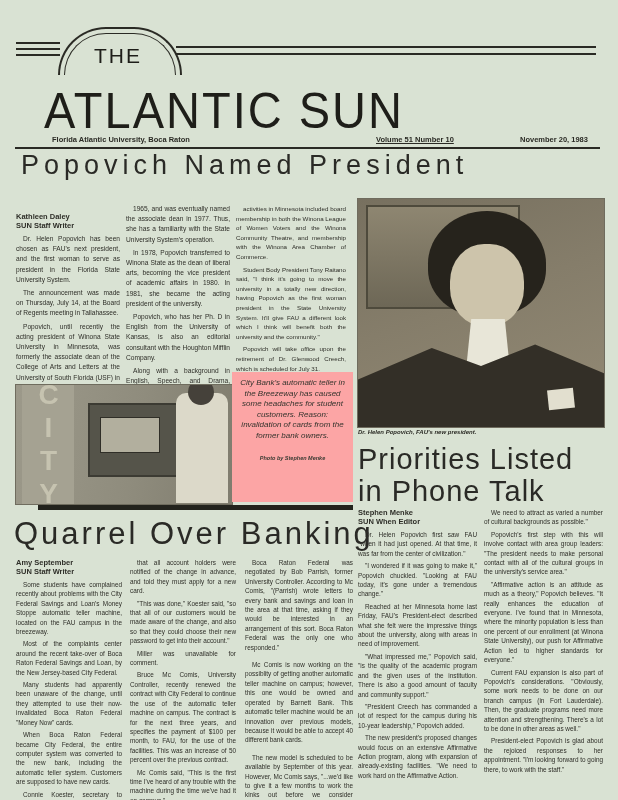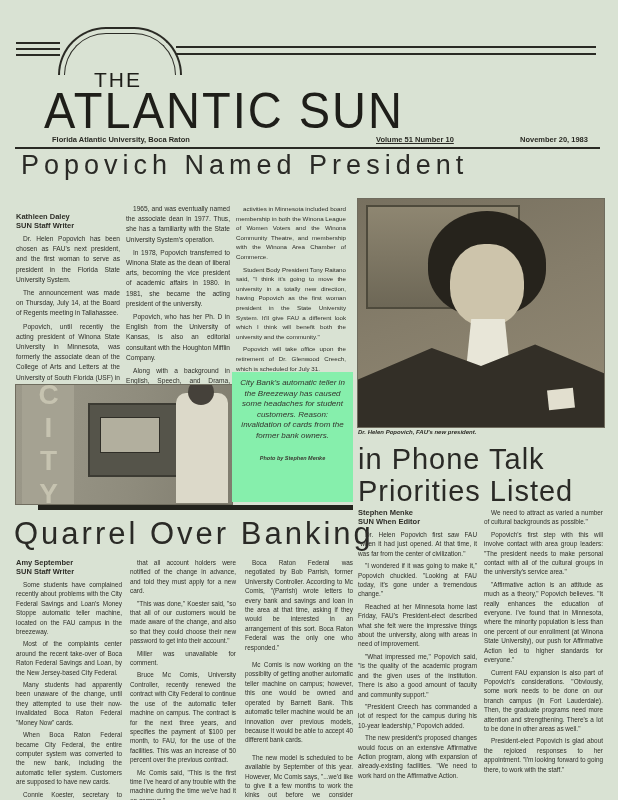--- a/index.html
+++ b/index.html
@@ -13,21 +13,21 @@
   .mh-line { position:absolute; height:2px; background:#2a2a24; }
   .mh-arc {
     position:absolute; left:58px; top:27px; width:120px; height:46px;
     border:2px solid #2a2a24; border-bottom:none; border-radius:62px 62px 0 0;
   }
   .mh-arc::after {
     content:""; position:absolute; left:4px; right:4px; top:4px; bottom:0;
     border:1px solid #2a2a24; border-bottom:none; border-radius:56px 56px 0 0;
   }
   .mh-the { position:absolute; left:58px; top:44px; width:120px; text-align:center;
-    font-size:21px; letter-spacing:2px; color:#1e1e19;margin-top:24px; }
+    font-size:21px; letter-spacing:2px; color:#1e1e19; }
   .mh-title { position:absolute; left:44px; top:82px; font-size:47px; letter-spacing:2px;
     color:#1e1e19; transform:scaleY(1.05); transform-origin:top left; white-space:nowrap; }
   .info { position:absolute; top:135px; font-size:7.5px; font-weight:bold; color:#2a2a24; }
   .rule { position:absolute; background:#2a2a24; }
 
   
   .headline { position:absolute; color:#2a2a26; white-space:nowrap; }
   .byline { font-size:7.5px; font-weight:bold; line-height:9px; margin-bottom:4px; }
 
   
@@ -63,21 +63,21 @@
     background:#55544a; border:2px solid #3c3b33; }
   .atm-screen { position:absolute; left:10px; top:12px; width:58px; height:34px;
     background:#b2af9e; border:1px solid #2f2e27; }
   .atm-person { position:absolute; left:160px; top:8px; width:52px; height:110px;
     background:#dcd9c9; border-radius:10px 10px 0 0; }
   .atm-head { position:absolute; left:172px; top:-6px; width:26px; height:26px;
     background:#45413a; border-radius:50%; }
 
   
   .caption-box { position:absolute; left:232px; top:372px; width:121px; height:130px;
-    background:#86efac; padding:6px 5px; box-sizing:border-box; text-align:center; }
+    background:#fca5a5; padding:6px 5px; box-sizing:border-box; text-align:center; }
   .caption-text { font-style:italic; font-size:8px; line-height:10.5px; color:#33332c; }
   .photo-credit { font-style:italic; font-weight:bold; font-size:5.5px; color:#3a3a32; margin-top:14px; }
 
   .black-bar { position:absolute; left:38px; top:505px; width:315px; height:5px; background:#23231d; }
 </style>
 </head>
 <body>
 
 <div class="page">
 
@@ -169,22 +169,22 @@
 
   </div>
 
   <div class="col news-col" style="left:245px; top:558px; width:108px;">
     <p>Boca Raton Federal was negotiated by Bob Parrish, former University Controller. According to Mc Comis, "(Parrish) wrote letters to every bank and savings and loan in the area at that time, asking if they would be interested in an arrangement of this sort. Boca Raton Federal was the only one who responded."</p>
     <p style="margin-top:8px;">Mc Comis is now working on the possiblity of getting another automatic teller machine on campus; however, this one would be owned and operated by Barnett Bank. This automatic teller machine would be an innovation over previous models, because it would be able to accept 40 different bank cards.</p>
     <p style="margin-top:8px;">The new model is scheduled to be available by September of this year. However, Mc Comis says, "...we'd like to give it a few months to work the kinks out before we consider installation (on campus)."</p>
   </div>
 
   <div class="headline" style="left:358px; top:443px; font-size:29px; letter-spacing:1px; line-height:32px; white-space:normal;">
+    <div>Priorities Listed</div>
     <div>in Phone Talk</div>
-    <div>Priorities Listed</div>
   </div>
 
   <div class="col news-col" style="left:358px; top:508px; width:119px;">
     <div class="byline">
       <div>Stephen Menke</div>
       <div>SUN When Editor</div>
     </div>
     <p>Dr. Helen Popovich first saw FAU "when it had just opened. At that time, it was far from the center of civilization."</p>
     <p>"I wondered if it was going to make it," Popovich chuckled. "Looking at FAU today, it's gone under a tremendous change."</p>
     <p>Reached at her Minnesota home last Friday, FAU's President-elect described what she felt were the impressive things about the university, along with areas in need of improvement.</p>

